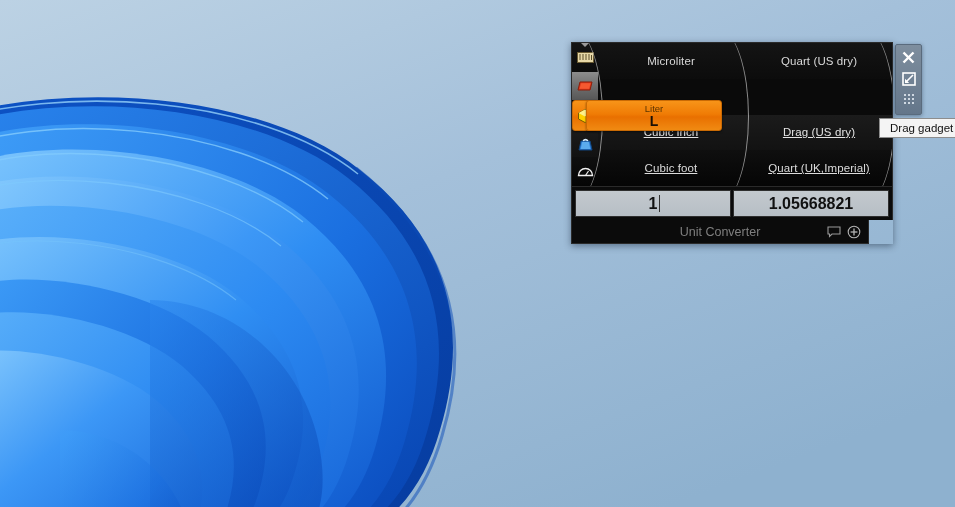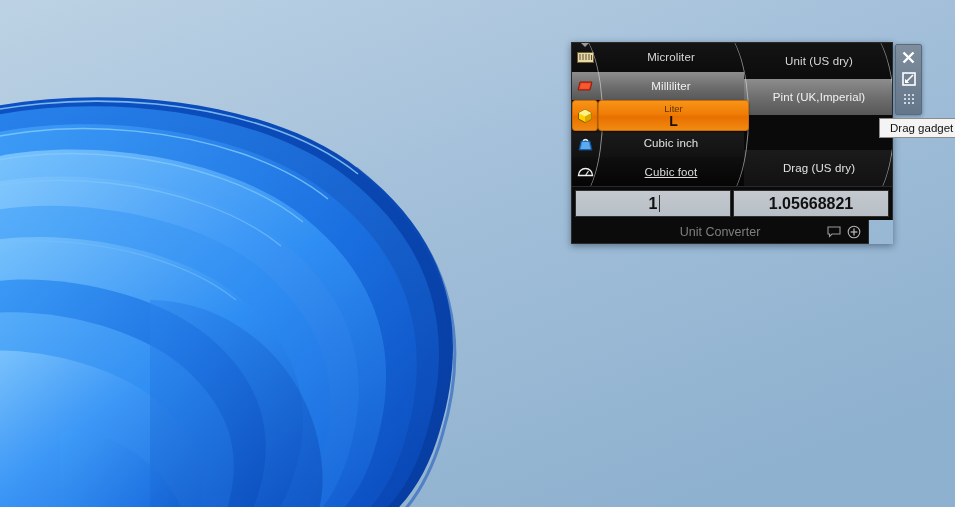--- a/index.html
+++ b/index.html
@@ -68,41 +68,41 @@
     font-size: 11.5px;
     letter-spacing: .1px;
     text-align: center;
     box-sizing: border-box;
   }
 
   
   .r0 { background: linear-gradient(to bottom, #141414 0%, #0c0c0c 100%); color: #d8d8d8; }
   .r1 { background: linear-gradient(to bottom, #8d8d8d 0%, #6f6f6f 50%, #575757 100%); color: #f2f2f2; }
   .r2 { background: transparent; }
-  .r3 { background: linear-gradient(to bottom, #1b1b1b 0%, #121212 100%); color: #e2e2e2; }
+  .r3 { background: linear-gradient(to bottom, #1b1b1b 0%, #121212 100%); color: #e2e2e2; text-decoration: underline; }
   .r4 { background: linear-gradient(to bottom, #0f0f0f 0%, #050505 100%); color: #dcdcdc; text-decoration: underline; }
 
   .rail-icons .cell { font-size: 0; }
 
   
   .sel {
     position: absolute;
     top: 57px;
     height: 31px;
     background: linear-gradient(to bottom, #f79419 0%, #f07c05 45%, #e97000 55%, #f08a12 100%);
     border: 1px solid #c96a04;
     border-radius: 3px;
     box-sizing: border-box;
     display: flex;
     flex-direction: column;
     align-items: center;
     justify-content: center;
     box-shadow: 0 1px 2px rgba(0,0,0,.5);
   }
-  .sel-left  { left: 26px;  width: 151px; }
+  .sel-left  { left: 14px;  width: 136px; }
   .sel-right { left: 172px; width: 148px; }
   .sel-icon  { left: 0px; width: 26px; align-items: center; }
 
   .sel .sub {
     font-size: 9.5px;
     color: #5a3400;
     line-height: 11px;
   }
   .sel .main {
     font-size: 14px;
@@ -368,31 +368,30 @@
         <div class="cell r4">
           <svg class="ico" width="17" height="10" viewBox="0 0 17 10">
             <path d="M1.5 8.5 A7 7 0 0 1 15.5 8.5 Z" fill="#0a0a0a" stroke="#f0f0f0" stroke-width="1.4"></path>
             <line x1="8.5" y1="8.5" x2="11.5" y2="4" stroke="#f0f0f0" stroke-width="1.2"></line>
           </svg>
         </div>
       </div>
 
       <div class="rail rail-left">
         <div class="cell r0">Microliter</div>
-        <div class="cell r1">Milliliter</div>
         <div class="cell r2"></div>
         <div class="cell r3">Cubic inch</div>
         <div class="cell r4">Cubic foot</div>
       </div>
 
       <div class="rail rail-right">
-        <div class="cell r0">Unit (US dry)</div>
-        <div class="cell r1">Pint (UK,Imperial)</div>
+        <div class="cell r0">Quart (US dry)</div>
         <div class="cell r2"></div>
         <div class="cell r3">Drag (US dry)</div>
+        <div class="cell r4">Quart (UK,Imperial)</div>
       </div>
 
       <div class="curve curve-a"></div>
       <div class="curve curve-b"></div>
       <div class="curve curve-c"></div>
       <div class="curve-d"></div>
 
       <div class="sel sel-icon">
         <svg class="ico" width="16" height="16" viewBox="0 0 16 16">
           <polygon points="8,1.5 14.5,5 14.5,11 8,14.5 1.5,11 1.5,5" fill="#ffd200" stroke="#7a5c00" stroke-width="1"></polygon>

